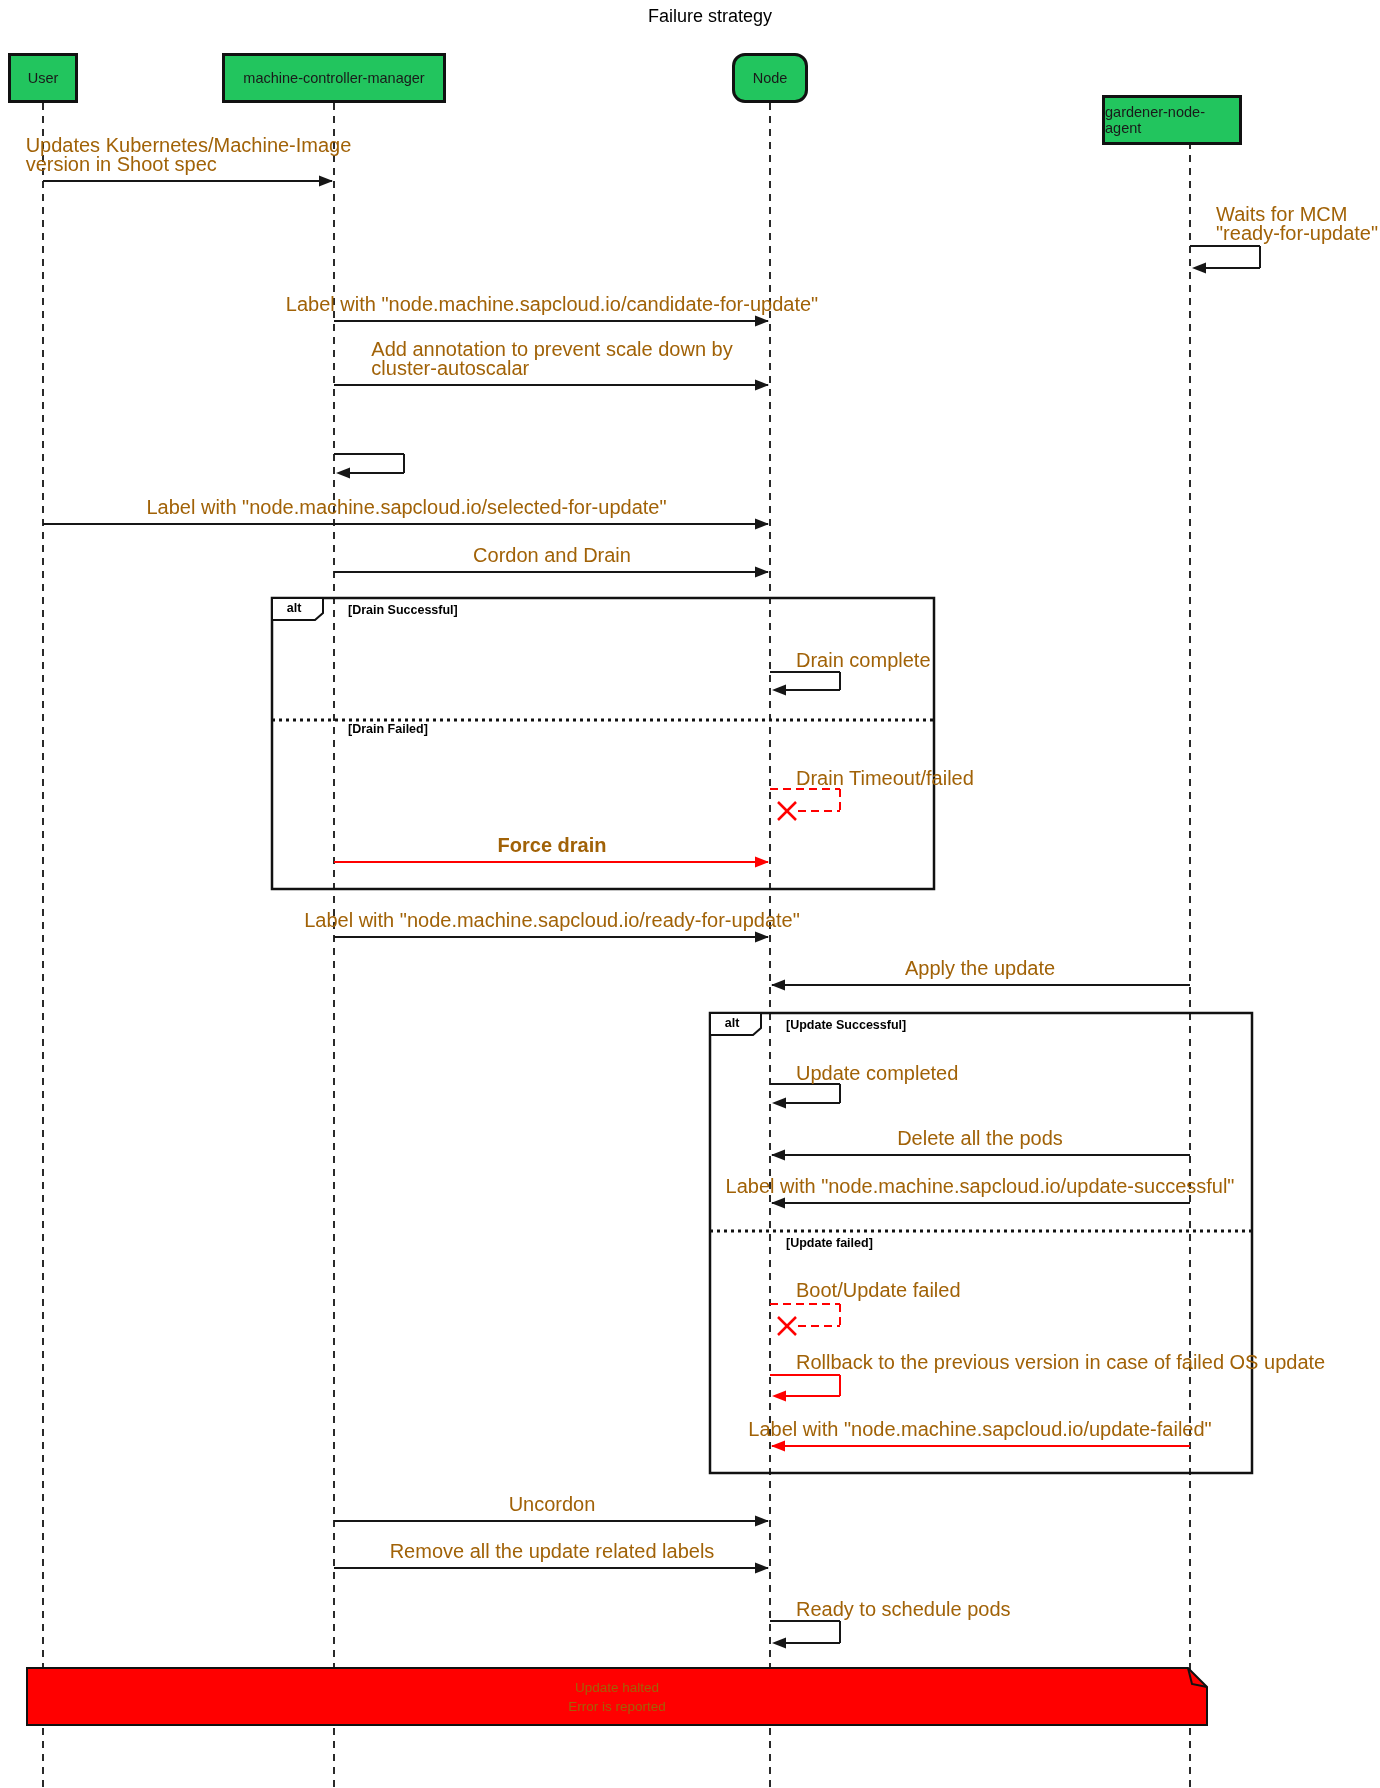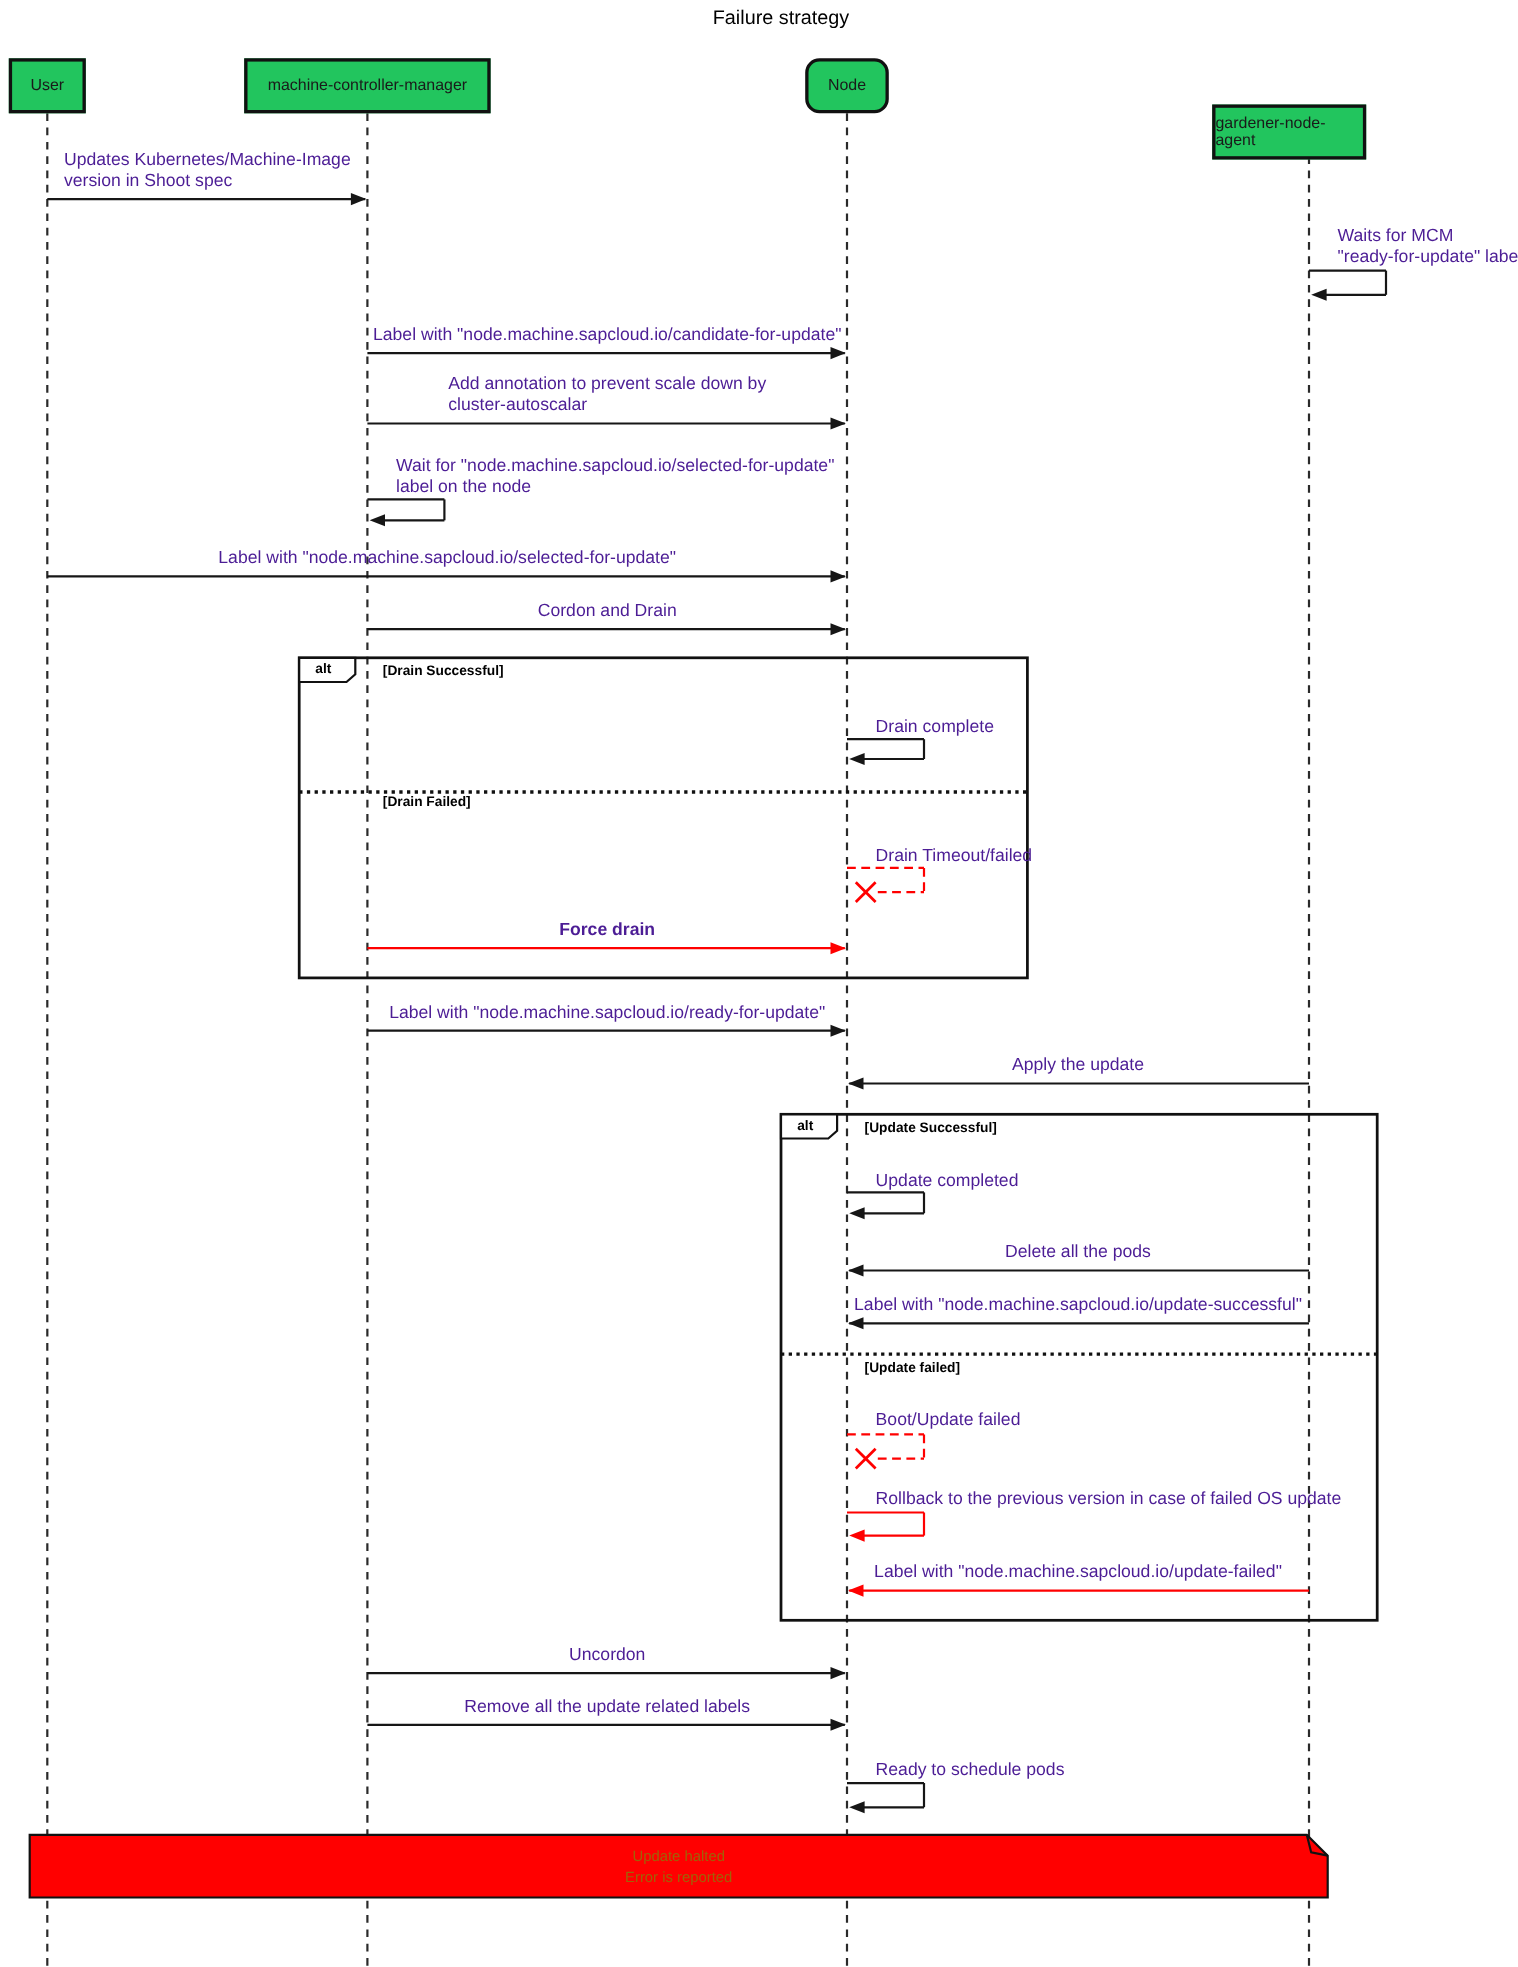--- a/index.html
+++ b/index.html
@@ -2,21 +2,21 @@
 <html><head>
 <meta charset="utf-8">
 <style>
   html,body{margin:0;padding:0;background:#ffffff;}
   body{font-family:"Liberation Sans", sans-serif; color:#1a1a1a;}
   #canvas{position:relative;width:1380px;height:1788px;background:#ffffff;overflow:hidden;}
   #diagram-svg{position:absolute;left:0;top:0;}
   .title{position:absolute;left:0;top:6px;width:100%;text-align:center;font-size:18px;color:#000;margin-left:20px;}
   .head-box{position:absolute;height:50px;border:3px solid #111;background:#22c55e;
             display:flex;align-items:center;justify-content:center;font-size:14.5px;box-sizing:border-box;}
-  .msg-label{position:absolute;font-size:16px;line-height:19px;white-space:nowrap;color:#4c1d95;}
+  .msg-label{position:absolute;font-size:20px;line-height:19px;white-space:nowrap;color:#a16207;}
   .centered{transform:translateX(-50%);text-align:left;}
   .cond-label{position:absolute;font-size:12.5px;font-weight:bold;white-space:nowrap;color:#000;}
   .alt-tab-text{position:absolute;font-size:12.5px;font-weight:bold;color:#000;text-align:center;}
   .note-text{position:absolute;font-size:13.5px;line-height:19px;color:#a16207;text-align:center;transform:translateX(-50%);white-space:nowrap;}
 </style>
 </head>
 <body>
 
 <div id="canvas">
   <div class="title">Failure strategy</div>
@@ -108,24 +108,20 @@
       <div>Waits for MCM</div>
       <div>"ready-for-update" label</div>
     </div>
     <div class="msg-label centered" style="left: 552px; top: 295px;">
       <div>Label with "node.machine.sapcloud.io/candidate-for-update"</div>
     </div>
     <div class="msg-label centered" style="left: 552px; top: 340px;">
       <div>Add annotation to prevent scale down by</div>
       <div>cluster-autoscalar</div>
     </div>
-    <div class="msg-label" style="left: 360px; top: 414px;">
-      <div>Wait for "node.machine.sapcloud.io/selected-for-update"</div>
-      <div>label on the node</div>
-    </div>
     <div class="msg-label centered" style="left: 406.5px; top: 498px;">
       <div>Label with "node.machine.sapcloud.io/selected-for-update"</div>
     </div>
     <div class="msg-label centered" style="left: 552px; top: 546px;">
       <div>Cordon and Drain</div>
     </div>
     <div class="msg-label" style="left: 796px; top: 651px;">
       <div>Drain complete</div>
     </div>
     <div class="msg-label" style="left: 796px; top: 769px;">

